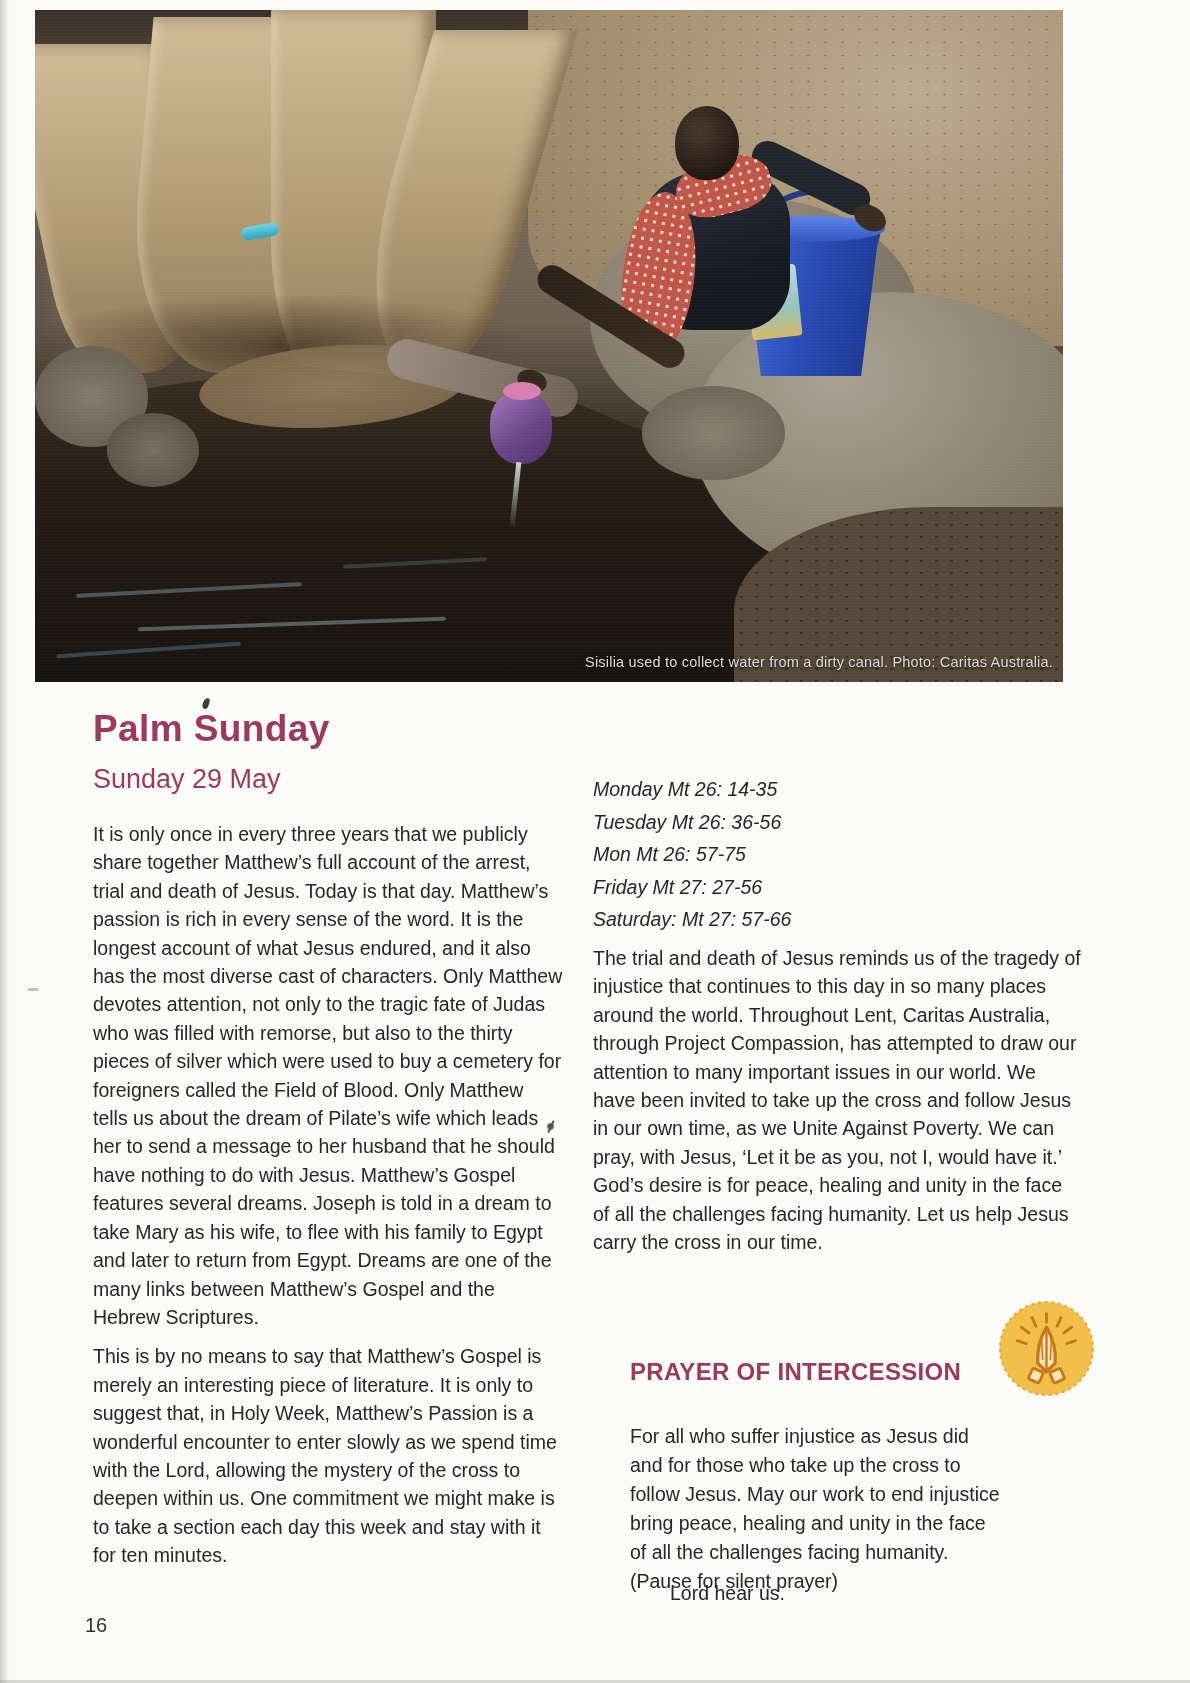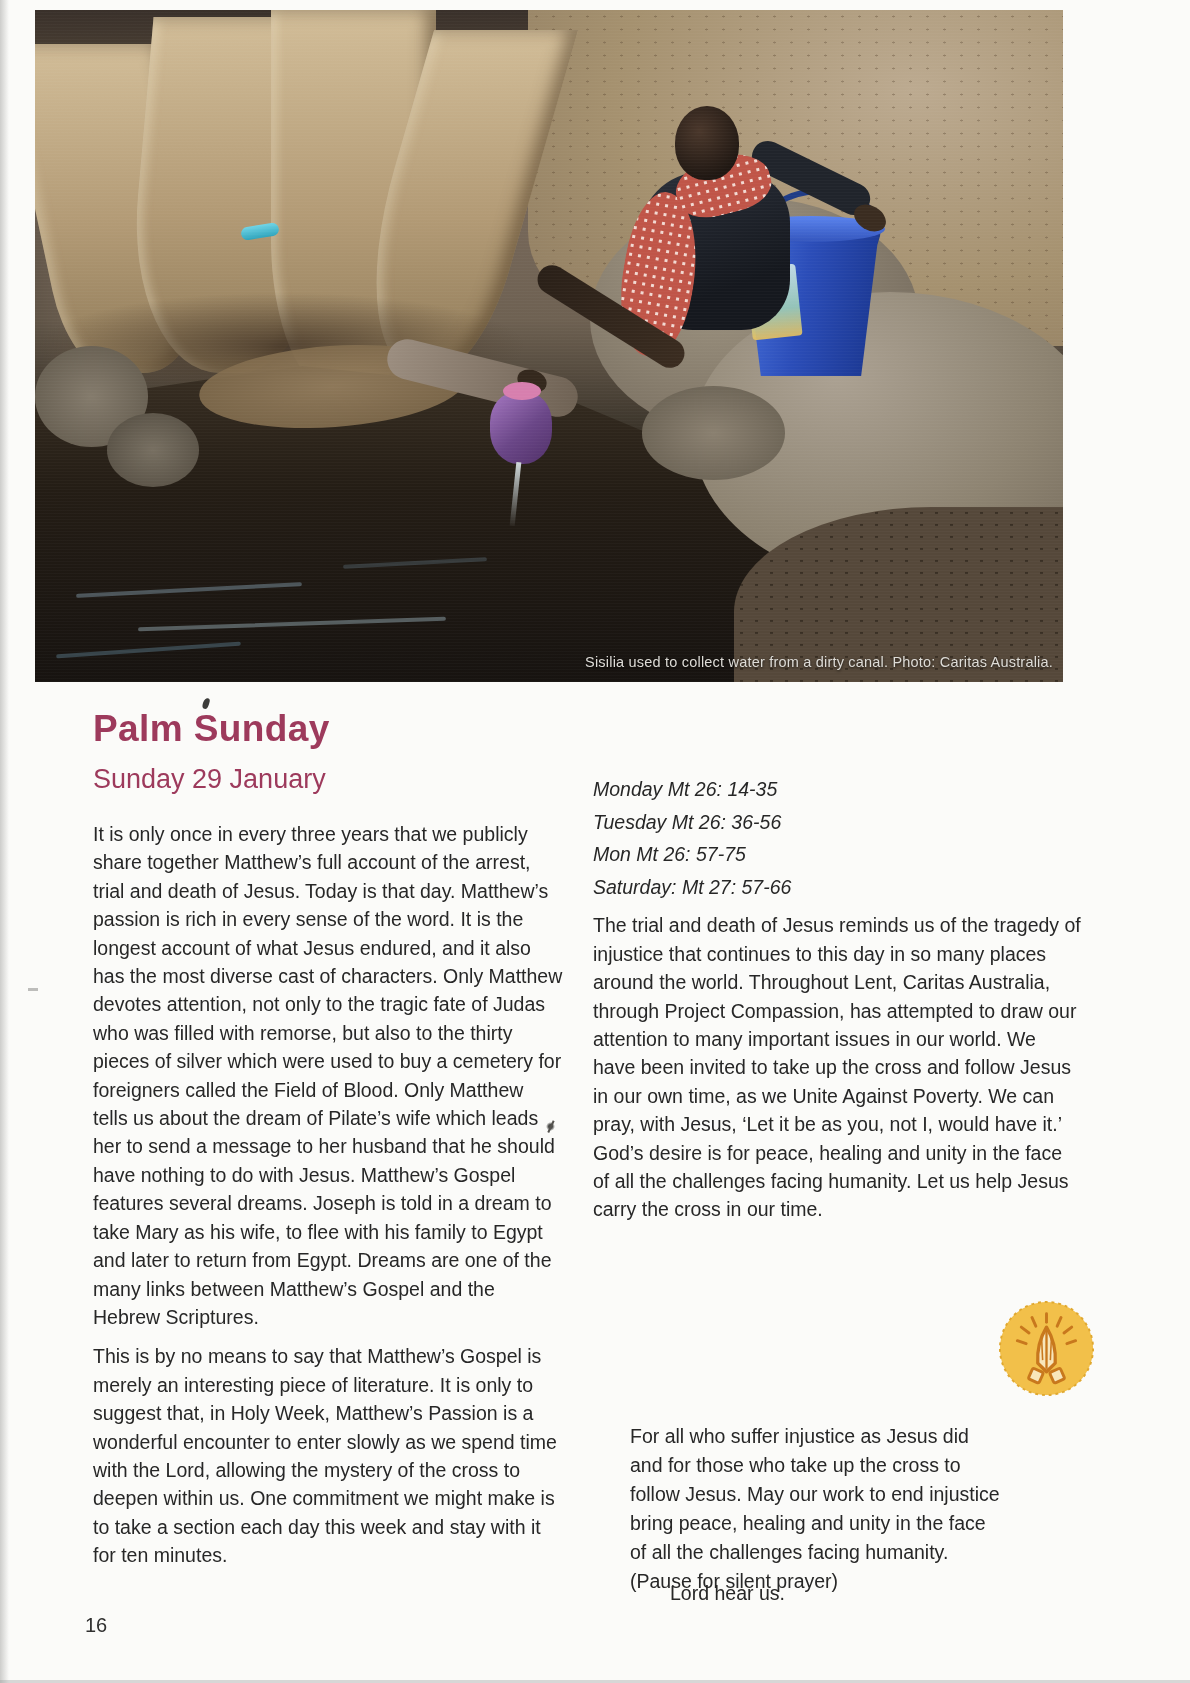--- a/index.html
+++ b/index.html
@@ -192,37 +192,39 @@
     <div class="p-arm-right"></div>
     <div class="p-hand-right"></div>
     <div class="ph-jug"></div>
     <div class="ph-jug-cap"></div>
     <div class="ph-pour"></div>
     <div class="ph-grain"></div>
     <div class="photo-caption">Sisilia used to collect water from a dirty canal. Photo: Caritas Australia.</div>
   </div>
 
   <div class="title">Palm Sunday</div>
-  <div class="subtitle">Sunday 29 January</div>
+  <div class="subtitle">Sunday 29 May</div>
 
   <div class="col-left">
     <p>It is only once in every three years that we publicly share together Matthew’s full account of the arrest, trial and death of Jesus. Today is that day. Matthew’s passion is rich in every sense of the word. It is the longest account of what Jesus endured, and it also has the most diverse cast of characters. Only Matthew devotes attention, not only to the tragic fate of Judas who was filled with remorse, but also to the thirty pieces of silver which were used to buy a cemetery for foreigners called the Field of Blood. Only Matthew tells us about the dream of Pilate’s wife which leads her to send a message to her husband that he should have nothing to do with Jesus. Matthew’s Gospel features several dreams. Joseph is told in a dream to take Mary as his wife, to flee with his family to Egypt and later to return from Egypt. Dreams are one of the many links between Matthew’s Gospel and the Hebrew Scriptures.</p>
     <p>This is by no means to say that Matthew’s Gospel is merely an interesting piece of literature. It is only to suggest that, in Holy Week, Matthew’s Passion is a wonderful encounter to enter slowly as we spend time with the Lord, allowing the mystery of the cross to deepen within us. One commitment we might make is to take a section each day this week and stay with it for ten minutes.</p>
   </div>
 
   <div class="col-right">
     <div class="readings">
       <div>Monday Mt 26: 14-35</div>
       <div>Tuesday Mt 26: 36-56</div>
       <div>Mon Mt 26: 57-75</div>
+      <div>Friday Mt 27: 27-56</div>
       <div>Saturday: Mt 27: 57-66</div>
     </div>
     <p class="reflection"><span>The trial and death of Jesus reminds us of the tragedy of injustice that continues to this day in so many places around the world. Throughout Lent, Caritas Australia, through Project Compassion, has attempted to draw our attention to many important issues in our world. We have been invited to take up the cross and follow Jesus in our own time, as we </span><span class="it">Unite Against Poverty.</span><span> We can pray, with Jesus, ‘Let it be as you, not I, would have it.’ God’s desire is for peace, healing and unity in the face of all the challenges facing humanity. Let us help Jesus carry the cross in our time.</span></p>
   </div>
 
+  <div class="prayer-heading">PRAYER OF INTERCESSION</div>
 
   <div class="prayer-icon">
     <svg viewBox="0 0 100 100" width="97" height="97" aria-hidden="true">
       <circle cx="50" cy="50" r="48" fill="#f2c04a"></circle>
       <circle cx="50" cy="50" r="48" fill="none" stroke="#e0a830" stroke-width="2" stroke-dasharray="3 4"></circle>
       <g stroke="#c8781d" stroke-width="3" stroke-linecap="round">
         <line x1="50" y1="14" x2="50" y2="23"></line>
         <line x1="35" y1="18" x2="39" y2="27"></line>
         <line x1="65" y1="18" x2="61" y2="27"></line>
         <line x1="24" y1="28" x2="32" y2="34"></line>

